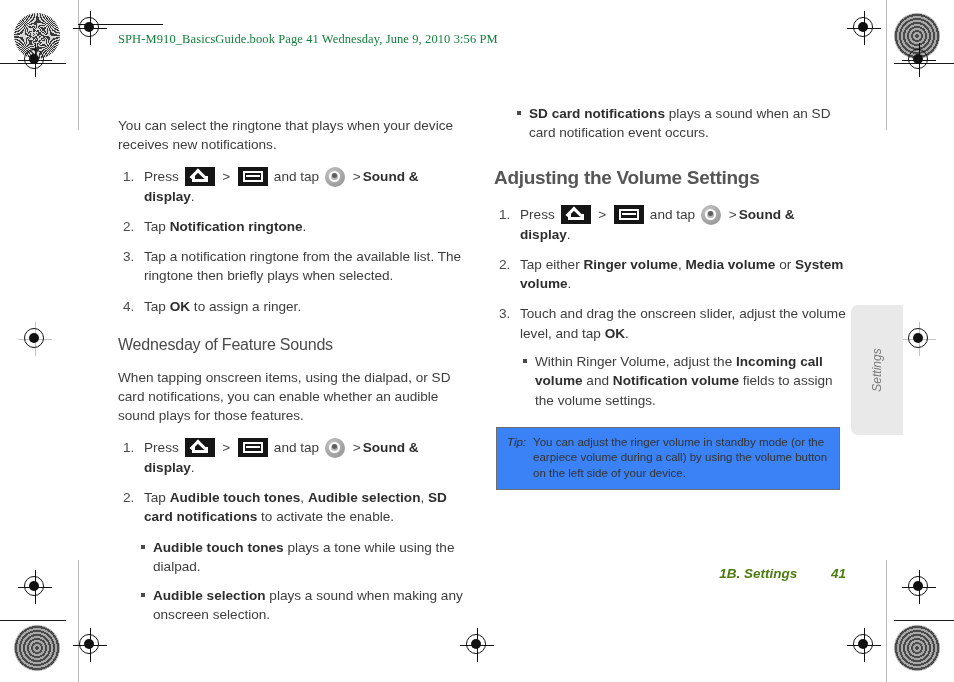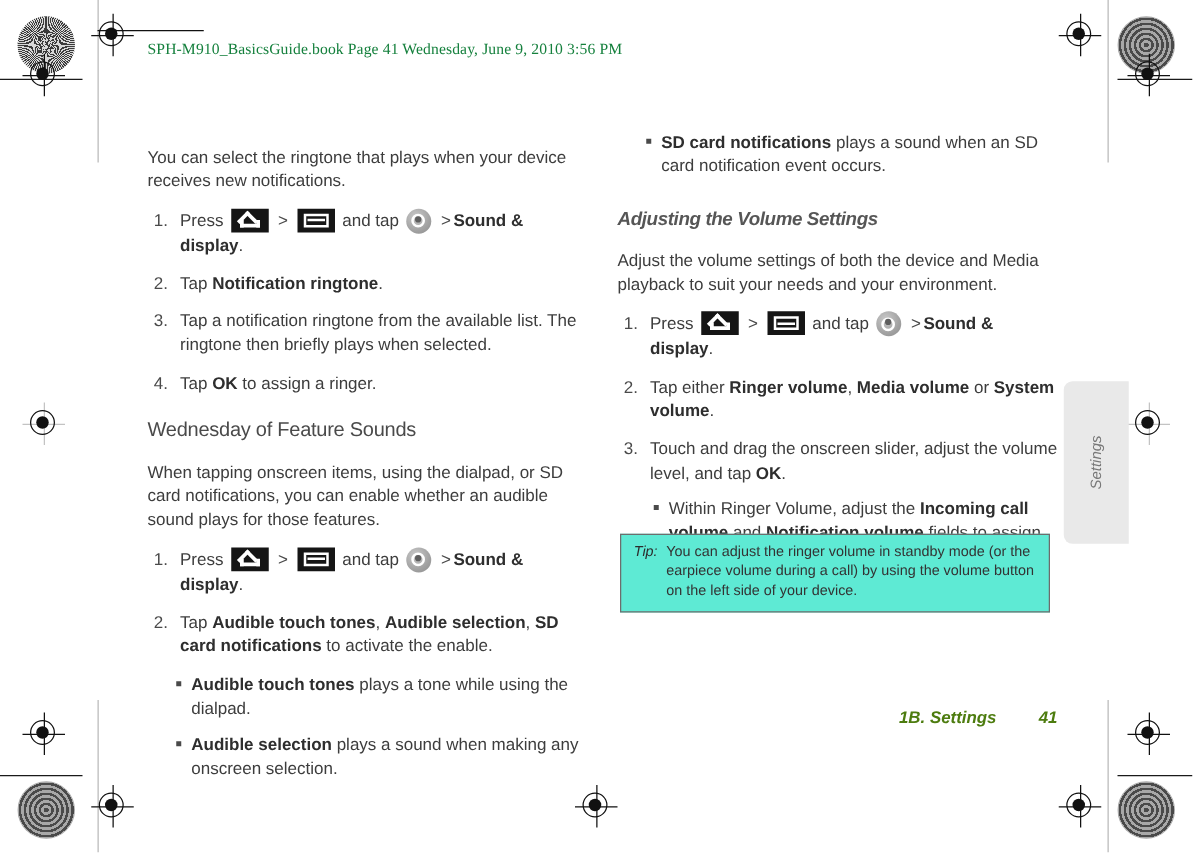--- a/index.html
+++ b/index.html
@@ -114,22 +114,21 @@
 
   h3.section {
     margin: 18px 0 11px 0;
     font-size: 16px;
     font-weight: 400;
     color: #4a4a4a;
     letter-spacing: -0.2px;
   }
   h2.chapter {
     margin: 22px 0 13px 0;
-    font-size: 15px;
-    font-style: italic;
+    font-size: 19px;
     font-weight: 700;
     color: #565656;
     letter-spacing: -0.3px;
   }
 
   
   ol.steps {
     margin: 0;
     padding: 0;
     list-style: none;
@@ -252,21 +251,21 @@
   .gt { color: #4a4a4a; margin: 0 2px; }
 
   
   .tipbox {
     position: absolute;
     left: 496px;
     top: 427px;
     width: 344px;
     box-sizing: border-box;
     border: 1px solid #6d6d6d;
-    background: #5eead4;
+    background: #3b82f6;
     padding: 7px 10px 8px 10px;
     font-size: 11.5px;
     line-height: 1.34;
     color: #333;
   }
   .tipbox .tip-row { display: flex; }
   .tipbox .tip-label {
     font-style: italic;
     font-weight: 400;
     color: #2c2c2c;
@@ -447,21 +446,20 @@
 
 <div class="col col-right">
 
   <ul class="bullets indent" style="margin-top:0;">
     <li><b>SD card notifications</b><span> plays a sound when an SD card notification event occurs.</span>
     </li>
   </ul>
 
   <h2 class="chapter">Adjusting the Volume Settings</h2>
 
-  <p class="body">Adjust the volume settings of both the device and Media playback to suit your needs and your environment.</p>
 
   <ol class="steps">
     <li>
       <span>Press</span>
       <span class="ico ico-home"></span>
       <span class="gt">&gt;</span>
       <span class="ico ico-menu"></span>
       <span>and tap</span>
       <span class="ico ico-settings"></span>
       <span class="gt">&gt;</span><b>Sound &amp; display</b><span>.</span>

